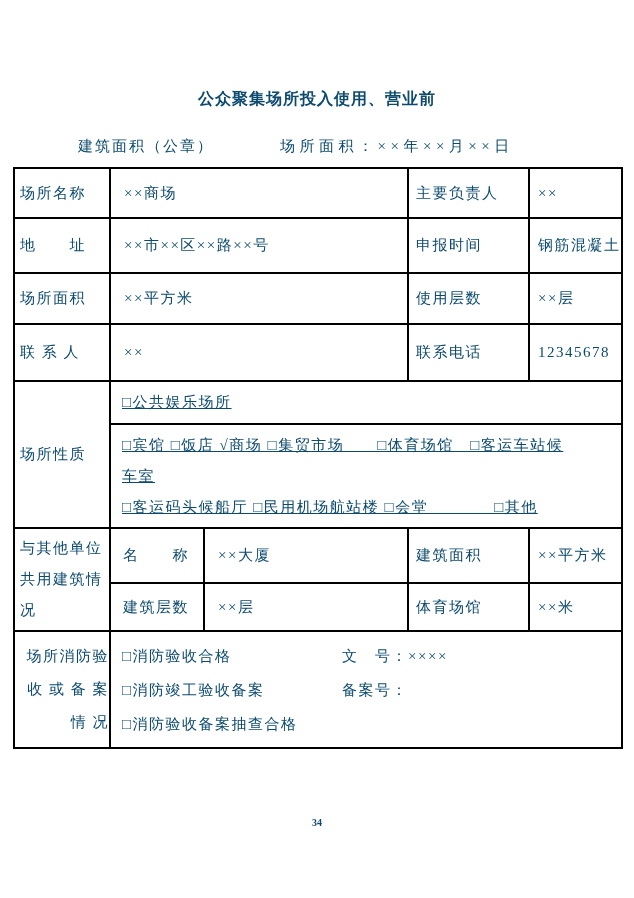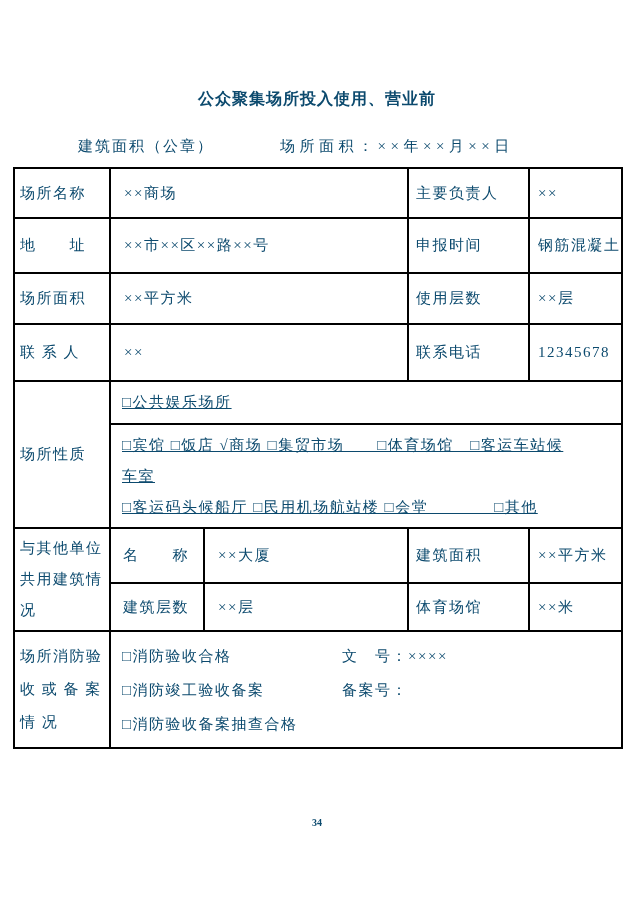--- a/index.html
+++ b/index.html
@@ -43,21 +43,21 @@
   .val2  { padding-left: 13px; }
   .lab3  { padding-left: 7px;  letter-spacing: 2.5px; }
   .val4  { padding-left: 8px;  }
   .lab2a { padding-left: 12px; letter-spacing: 2.5px; }
   .opt-cell  { padding-left: 11px; }
   .opt-cell .opt-line { line-height: 31px; white-space: nowrap; text-decoration: underline; }
   .acc-cell  { padding-left: 11px; margin-top: 9px; }
   .acc-cell .acc-line { line-height: 34px; white-space: nowrap; }
   .acc-check { display: inline-block; min-width: 220px; }
   .multi-label div { line-height: 31px; white-space: nowrap; }
-  .multi-label.tall div { line-height: 33px; }
+  .multi-label.tall div { line-height: 33px; text-align: right; }
 
   .page-number {
     position: absolute; top: 817px; left: 0; right: 0;
     text-align: center; font-size: 10px; font-weight: bold;
     font-family: "Liberation Serif", "DejaVu Serif", serif;
   }
 </style>
 </head>
 <body>
 

